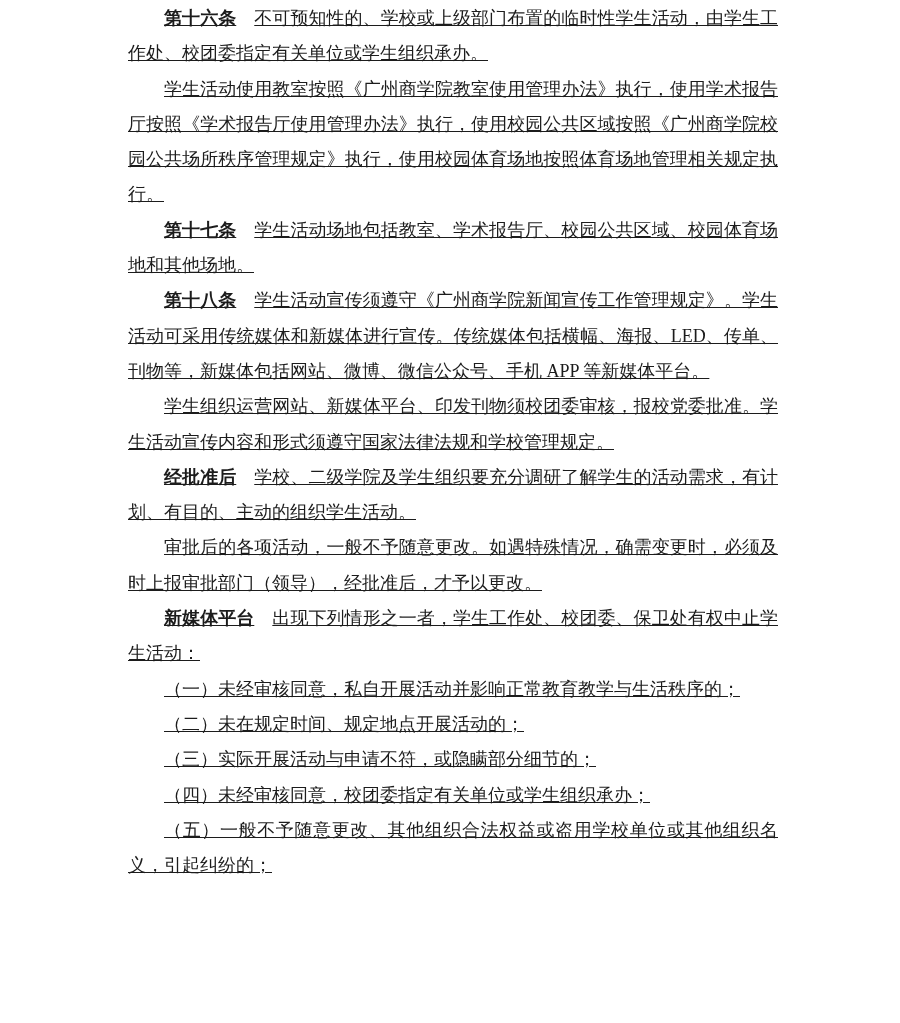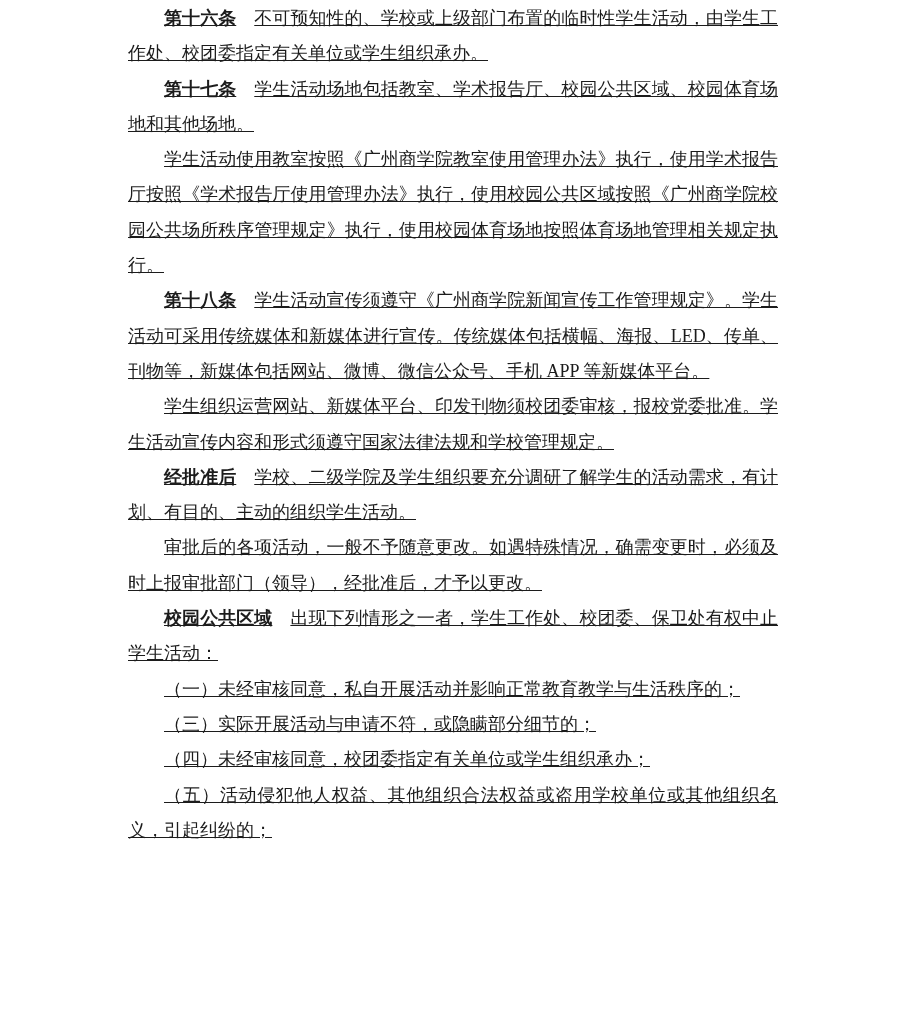--- a/index.html
+++ b/index.html
@@ -39,25 +39,26 @@
     font-weight: bold;
     margin-right: 1em;
   }
 </style>
 </head>
 <body>
 
 <div class="page">
   <main class="doc" id="doc-body" style="color: rgb(28, 28, 28);">
       <p class="para"><b class="lead">第十六条</b><span>不可预知性的、学校或上级部门布置的临时性学生活动，由学生工作处、校团委指定有关单位或学生组织承办。</span></p>
+      <p class="para"><span>学生活动使用教室按照《广州商学院教室使用管理办法》执行，使用学术报告厅按照《学术报告厅使用管理办法》执行，使用校园公共区域按照《广州商学院校园公共场所秩序管理规定》执行，使用校园体育场地按照体育场地管理相关规定执行。</span></p>
       <p class="para"><b class="lead">第十七条</b><span>学生活动场地包括教室、学术报告厅、校园公共区域、校园体育场地和其他场地。</span></p>
-      <p class="para"><span>学生活动使用教室按照《广州商学院教室使用管理办法》执行，使用学术报告厅按照《学术报告厅使用管理办法》执行，使用校园公共区域按照《广州商学院校园公共场所秩序管理规定》执行，使用校园体育场地按照体育场地管理相关规定执行。</span></p>
       <p class="para"><b class="lead">第十八条</b><span>学生活动宣传须遵守《广州商学院新闻宣传工作管理规定》。学生活动可采用传统媒体和新媒体进行宣传。传统媒体包括横幅、海报、LED、传单、刊物等，新媒体包括网站、微博、微信公众号、手机 APP 等新媒体平台。</span></p>
       <p class="para"><span>学生组织运营网站、新媒体平台、印发刊物须校团委审核，报校党委批准。学生活动宣传内容和形式须遵守国家法律法规和学校管理规定。</span></p>
       <p class="para"><b class="lead">经批准后</b><span>学校、二级学院及学生组织要充分调研了解学生的活动需求，有计划、有目的、主动的组织学生活动。</span></p>
       <p class="para"><span>审批后的各项活动，一般不予随意更改。如遇特殊情况，确需变更时，必须及时上报审批部门（领导），经批准后，才予以更改。</span></p>
-      <p class="para"><b class="lead">校园公共区域</b><span>出现下列情形之一者，学生工作处、校团委、保卫处有权中止学生活动：</span></p>
+      <p class="para"><b class="lead">新媒体平台</b><span>出现下列情形之一者，学生工作处、校团委、保卫处有权中止学生活动：</span></p>
       <p class="para"><span>（一）未经审核同意，私自开展活动并影响正常教育教学与生活秩序的；</span></p>
+      <p class="para"><span>（二）未在规定时间、规定地点开展活动的；</span></p>
       <p class="para"><span>（三）实际开展活动与申请不符，或隐瞒部分细节的；</span></p>
       <p class="para"><span>（四）未经审核同意，校团委指定有关单位或学生组织承办；</span></p>
-      <p class="para"><span>（五）活动侵犯他人权益、其他组织合法权益或盗用学校单位或其他组织名义，引起纠纷的；</span></p>
+      <p class="para"><span>（五）一般不予随意更改、其他组织合法权益或盗用学校单位或其他组织名义，引起纠纷的；</span></p>
     </main>
 </div>
 
 </body></html>

